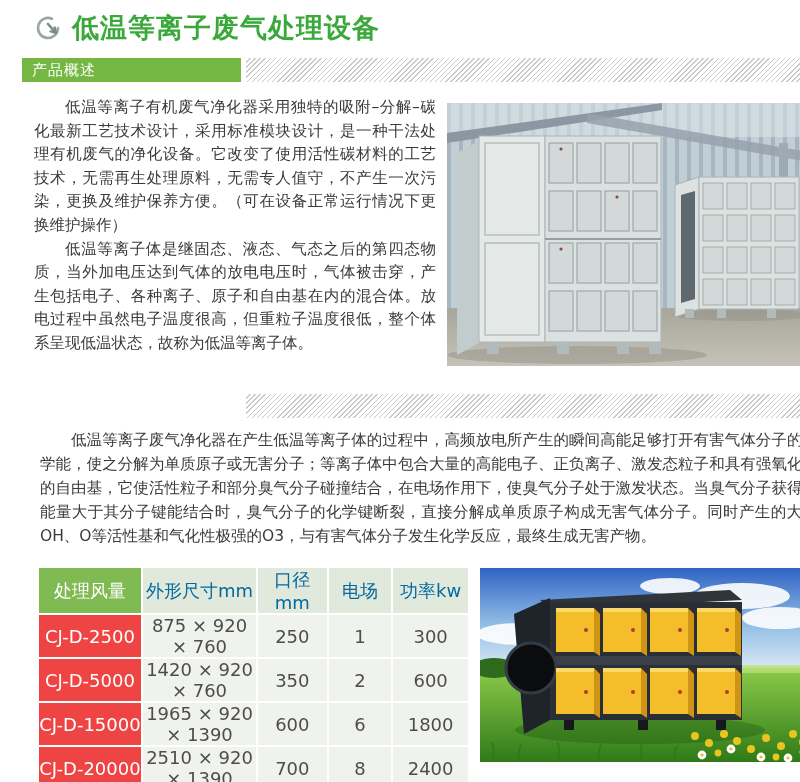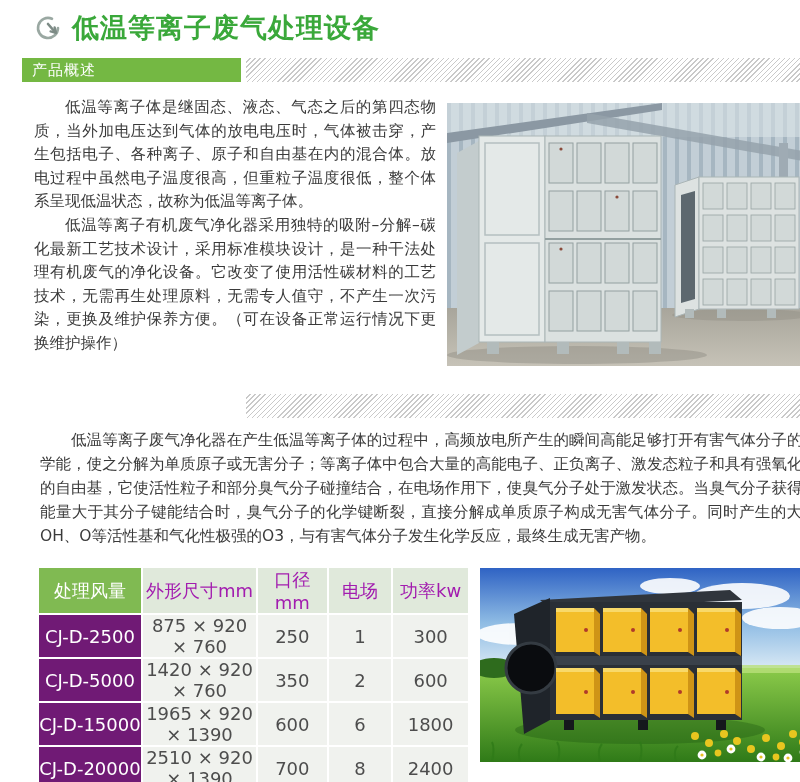--- a/index.html
+++ b/index.html
@@ -33,24 +33,24 @@
   .photo{position:absolute;overflow:hidden;}
   .photo-top{left:425px;top:103px;width:367px;height:263px;}
   .photo-bottom{left:458px;top:568px;width:331px;height:194px;}
   .photo svg{display:block;}
   
   .spec-table{
     position:absolute;left:15px;top:566px;width:433px;
     border-collapse:separate;border-spacing:2px;font-size:18px;table-layout:fixed;
   }
   .spec-table th,.spec-table td{padding:0;text-align:center;vertical-align:middle;height:24px;font-weight:normal;}
-  .spec-table thead th{background:#e0e9db;color:#a21caf;height:26px;}
+  .spec-table thead th{background:#e0e9db;color:#0369a1;height:26px;}
   .spec-table thead th.c-model{background:#80ba52;color:#ffffff;}
   .spec-table td{background:#f0f2ee;color:#4d4d4d;}
-  .spec-table td.c-model{background:#701a75;color:#ffffff;}
+  .spec-table td.c-model{background:#ef4444;color:#ffffff;}
   .spec-table col.w0{width:101px;} .spec-table col.w1{width:112px;}
   .spec-table col.w2{width:68px;}  .spec-table col.w3{width:62px;}
   .spec-table col.w4{width:74px;}
 </style>
 </head>
 <body>
 
 <div class="page">
 
   <div class="title-row">
@@ -66,22 +66,22 @@
   </div>
 
   <div class="section-bar" style="top:58px;text-align:center;">
     <div class="section-label-bg">
       <span class="section-label">产品概述</span>
     </div>
     <div class="section-hatch"></div>
   </div>
 
   <div class="overview-text">
+    <p>低温等离子有机废气净化器采用独特的吸附–分解–碳化最新工艺技术设计，采用标准模块设计，是一种干法处理有机废气的净化设备。它改变了使用活性碳材料的工艺技术，无需再生处理原料，无需专人值守，不产生一次污染，更换及维护保养方便。（可在设备正常运行情况下更换维护操作）</p>
     <p>低温等离子体是继固态、液态、气态之后的第四态物质，当外加电压达到气体的放电电压时，气体被击穿，产生包括电子、各种离子、原子和自由基在内的混合体。放电过程中虽然电子温度很高，但重粒子温度很低，整个体系呈现低温状态，故称为低温等离子体。</p>
-    <p>低温等离子有机废气净化器采用独特的吸附–分解–碳化最新工艺技术设计，采用标准模块设计，是一种干法处理有机废气的净化设备。它改变了使用活性碳材料的工艺技术，无需再生处理原料，无需专人值守，不产生一次污染，更换及维护保养方便。（可在设备正常运行情况下更换维护操作）</p>
   </div>
 
   <div class="photo photo-top">
     <svg viewBox="0 0 367 263" width="367" height="263" preserveAspectRatio="none">
       <defs>
         <pattern id="corr" width="12" height="12" patternUnits="userSpaceOnUse">
           <rect width="12" height="12" fill="#c2ced6"></rect>
           <rect width="4" height="12" fill="#a6b6c1"></rect>
         </pattern>
         <linearGradient id="floorg" x1="0" y1="0" x2="0" y2="1">

